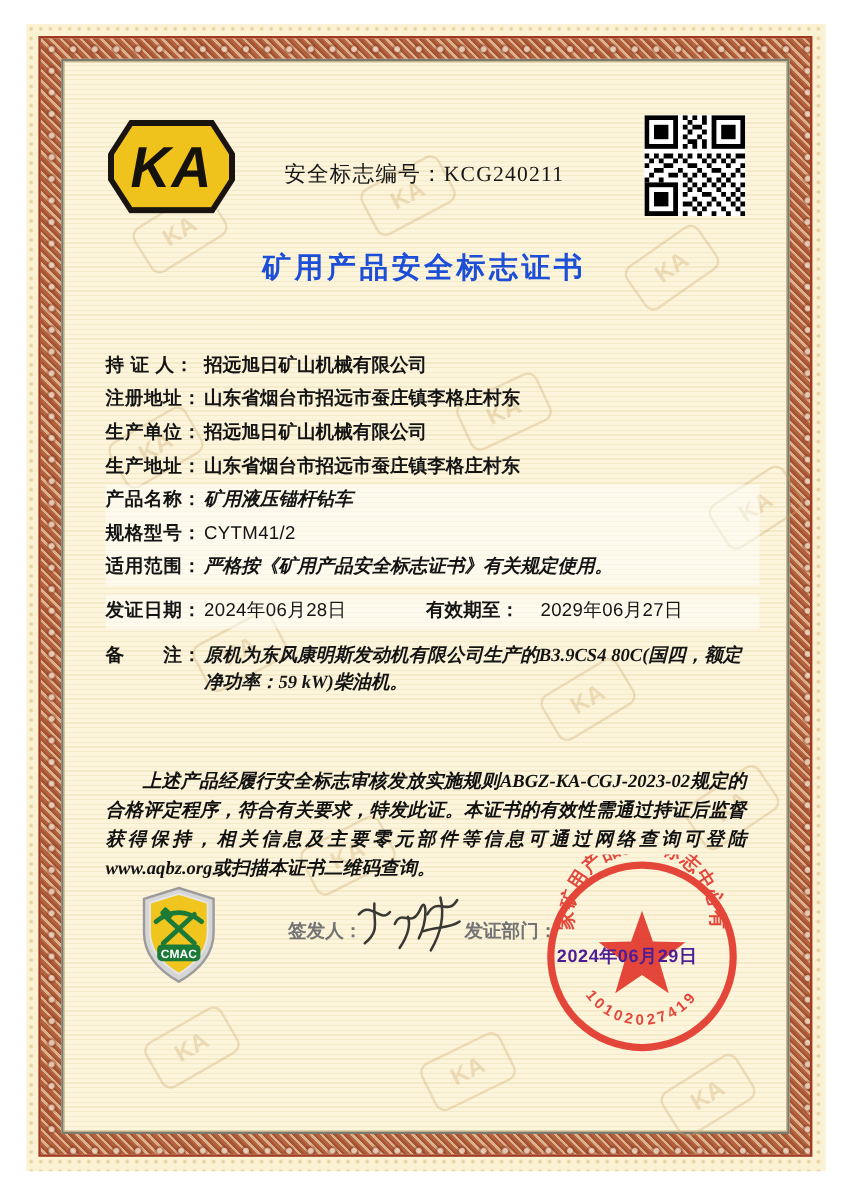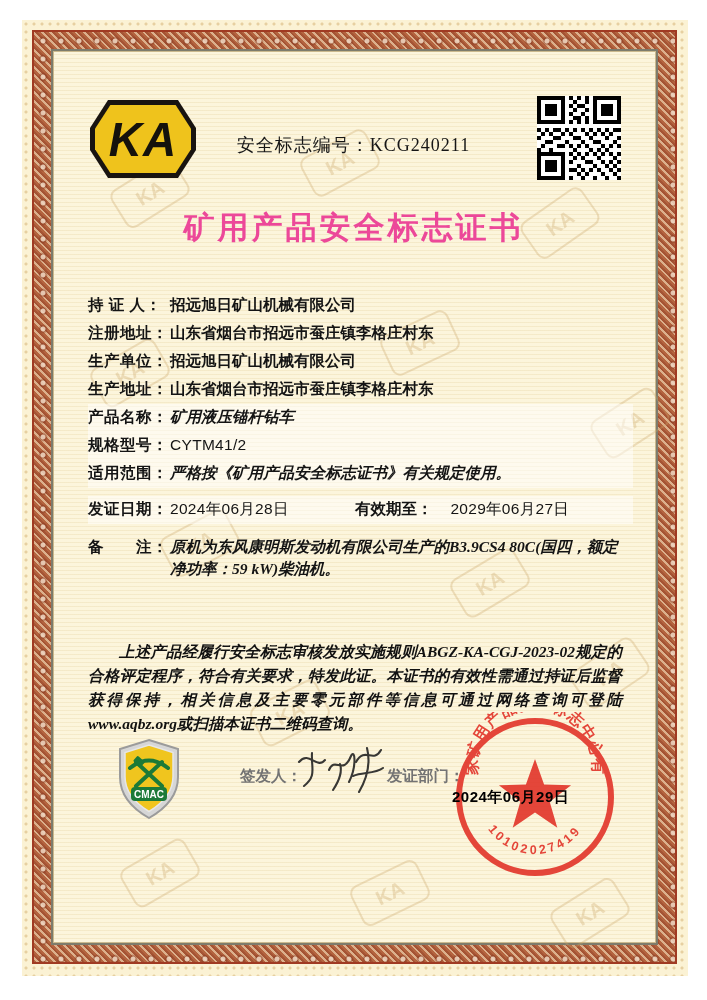--- a/index.html
+++ b/index.html
@@ -46,21 +46,21 @@
   .ka-badge .ka-in { position:absolute; inset:5px;
     background:#efc31c;
     clip-path:polygon(16% 0,84% 0,100% 35%,100% 65%,84% 100%,16% 100%,0 65%,0 35%);
     display:flex; align-items:center; justify-content:center; }
   .ka-badge .ka-in span { font-family:"Liberation Sans", sans-serif; font-weight:900; font-style:italic;
     font-size:46px; color:#15120c; letter-spacing:1px; transform:scaleY(1.05); }
   .cert-no { position:absolute; left:0; top:133px; width:100%; text-align:center;
     font-size:18px; color:#161616; letter-spacing:1px; }
   .qr { position:absolute; left:537px; top:96px; width:84px; height:84px; background:#fff; }
   .title { position:absolute; left:0; top:207px; width:100%; text-align:center;
-    font-size:31px; font-weight:900; color:#ec4899; letter-spacing:3px;
+    font-size:24px; font-weight:900; color:#1d4ed8; letter-spacing:3px;
     font-family:"Liberation Serif", serif; }
 
   
   .rows { position:absolute; left:88px; top:292px; width:545px; font-size:15.5px; color:#141414; }
   .row { position:relative; min-height:28px; padding-left:82px; line-height:21px; padding-top:2px; }
   .row .lbl { position:absolute; left:0; top:2px; white-space:nowrap;
     font-family:"Liberation Sans", sans-serif; font-weight:600; letter-spacing:.5px;text-align:right; }
   .row.longlbl { padding-left:184px; }
   .row .val { font-family:"Liberation Serif", serif; font-weight:600; }
   .val.kai { font-style:italic; }
@@ -77,22 +77,22 @@
     font-weight:700; font-style:italic; text-align:justify; }
 
   
   .signer-label, .dept-label { position:absolute; top:766px; font-size:15.5px; font-weight:600;
     font-family:"Liberation Sans", sans-serif; color:#737373;text-align:right; }
   .signer-label { left:240px; }
   .dept-label { left:387px; }
   .signature { position:absolute; left:293px; top:740px; }
   .cmac { position:absolute; left:116px; top:738px; }
   .seal { position:absolute; left:450px; top:712px; }
-  .seal-date { position:absolute; left:452px; top:788px; font-size:15px; font-weight:700;
-    color:#000000; font-family:"Liberation Sans", sans-serif; letter-spacing:.5px; z-index:5; }
+  .seal-date { position:absolute; left:464px; top:788px; font-size:15px; font-weight:700;
+    color:#4c1d95; font-family:"Liberation Sans", sans-serif; letter-spacing:.5px; z-index:5; }
 </style>
 </head>
 <body>
 
 <div class="page">
   <div class="edge"></div>
   <div class="frame"></div>
 
   <div class="inner">
 

